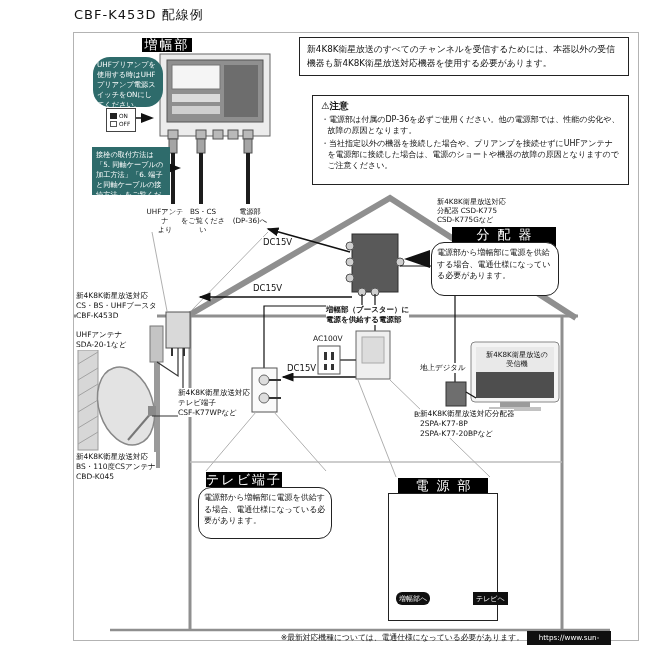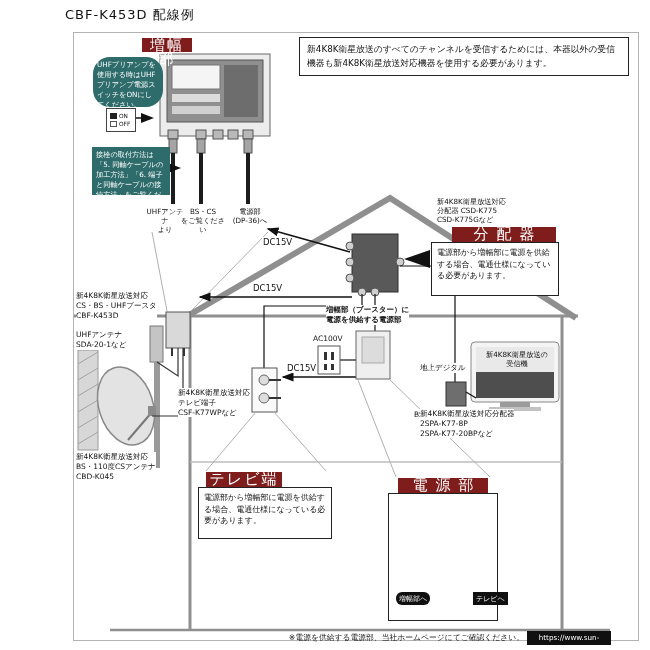--- a/index.html
+++ b/index.html
@@ -8,41 +8,41 @@
     position:relative; width:650px; height:650px; background:#fff;
     font-family:"DejaVu Sans","Liberation Sans",sans-serif; color:#111; overflow:hidden;
   }
   .abs { position:absolute; }
   .pre { white-space:pre-line; }
   .gfx { position:absolute; left:0; top:0; z-index:1; }
   .txt { z-index:2; }
   .frame { border:1px solid #b3b3b3; z-index:0; }
   .title { font-size:13px; font-weight:500; letter-spacing:1px; }
   .teal { background:#2e6b6b; color:#fff; font-size:7.2px; line-height:1.38; padding:3px 4px; }
-  .bh { background:#7f1d1d; color:#fff; text-align:center; font-size:15px; }
+  .bh { background:#000000; color:#fff; text-align:center; font-size:13px; }
   .nb { border:1px solid #222; background:#fff; }
   .small { font-size:7.5px; line-height:1.3; }
   .tiny { font-size:7.2px; line-height:1.25; }
   .dc { font-size:8.5px; background:#fff; padding:0 1px; font-weight:500; }
   .badge { background:#101010; color:#fff; font-size:7px; padding:1.5px 3px; }
-  .note-body { font-size:8px; line-height:1.45; padding:4px 5px; }
+  .note-body { font-size:8px; line-height:1.45; padding:4px 5px;border-radius:13px; }
   .caution-item { font-size:8px; line-height:1.42; padding-left:0.8em; text-indent:-0.8em; margin-top:1px; }
   .switch { border:1px solid #444; background:#fff; display:flex; flex-direction:column;
             justify-content:center; gap:2px; padding:2px 3px; font-size:5.8px; }
   .switch .row { display:flex; align-items:center; gap:2px; }
   .knob { width:7px; height:6px; background:#222; display:inline-block; }
   .knob.off { background:#fff; border:1px solid #555; }
   .wbg { background:#fff; }
 </style>
 </head>
 <body>
 
 <div class="stage">
 
-  <div class="abs txt title" style="left:65px; top:6px;">CBF-K453D 配線例</div>
+  <div class="abs txt title" style="left:74px; top:6px;">CBF-K453D 配線例</div>
 
   <div class="abs frame" style="left:73px; top:32px; width:566px; height:609px;"></div>
 
   <svg class="gfx" width="650" height="650" viewBox="0 0 650 650">
     <defs>
       <marker id="ah" markerWidth="9" markerHeight="7" refX="7" refY="3" orient="auto">
         <path d="M0,0 L8,3 L0,6 Z" fill="#111"></path>
       </marker>
     </defs>
 
@@ -195,20 +195,27 @@
 
   <div class="abs txt tiny pre" style="left:143px; top:207px; width:44px; text-align:center;">UHFアンテナ
 より</div>
   <div class="abs txt tiny pre" style="left:181px; top:207px; width:44px; text-align:center;">BS・CS
 をご覧ください</div>
   <div class="abs txt tiny pre" style="left:228px; top:207px; width:44px; text-align:center;">電源部
 (DP-36)へ</div>
 
   <div class="abs txt nb" style="left:299px; top:37px; width:330px; padding:5px 7px; font-size:8.8px; line-height:1.55;">新4K8K衛星放送のすべてのチャンネルを受信するためには、本器以外の受信機器も新4K8K衛星放送対応機器を使用する必要があります。</div>
 
+  <div class="abs txt nb" style="left:312px; top:95px; width:317px; height:90px; padding:4px 8px;">
+    <div style="font-size:9.5px; font-weight:bold;">
+      <span>⚠</span><span>注意</span>
+    </div>
+    <div class="caution-item">・電源部は付属のDP-36を必ずご使用ください。他の電源部では、性能の劣化や、故障の原因となります。</div>
+    <div class="caution-item">・当社指定以外の機器を接続した場合や、プリアンプを接続せずにUHFアンテナを電源部に接続した場合は、電源のショートや機器の故障の原因となりますのでご注意ください。</div>
+  </div>
 
   <div class="abs txt tiny pre wbg" style="left:437px; top:197px;">新4K8K衛星放送対応
 分配器 CSD-K775
 CSD-K775Gなど</div>
 
   <div class="abs txt bh" style="left:452px; top:227px; width:104px; height:24px; line-height:15px; letter-spacing:8px; text-indent:8px;">分配器</div>
   <div class="abs txt nb note-body" style="left:431px; top:242px; width:128px; height:54px;">電源部から増幅部に電源を供給する場合、電通仕様になっている必要があります。</div>
 
   <div class="abs txt dc" style="left:262px; top:237px;">DC15V</div>
   <div class="abs txt dc" style="left:252px; top:283px;">DC15V</div>
@@ -239,16 +246,16 @@
 2SPA-K77-20BPなど</div>
 
   <div class="abs txt bh" style="left:206px; top:472px; width:76px; height:15px; line-height:15px; letter-spacing:2px;">テレビ端子</div>
   <div class="abs txt nb note-body" style="left:198px; top:487px; width:134px; height:52px;">電源部から増幅部に電源を供給する場合、電通仕様になっている必要があります。</div>
 
   <div class="abs txt bh" style="left:398px; top:478px; width:90px; height:15px; line-height:15px; letter-spacing:8px; text-indent:8px;">電源部</div>
   <div class="abs nb" style="left:388px; top:493px; width:110px; height:128px; z-index:1;"></div>
   <div class="abs txt badge" style="left:396px; top:592px;border-radius:6px;">増幅部へ</div>
   <div class="abs txt badge" style="left:452px; top:592px;margin-left:21px;">テレビへ</div>
 
-  <div class="abs txt" style="left:228px; top:632px; width:296px; font-size:7.8px; text-align:right;">※電源を供給する電源部、当社ホームページにてご確認ください。</div>
+  <div class="abs txt" style="left:228px; top:632px; width:296px; font-size:7.8px; text-align:right;">※最新対応機種については、電通仕様になっている必要があります。</div>
   <div class="abs txt" style="left:527px; top:631px; width:84px; height:14px; background:#101010; color:#fff; font-size:7.2px; text-align:center; line-height:14px;">https://www.sun-ele.co.jp</div>
 
 </div>
 
 </body></html>

